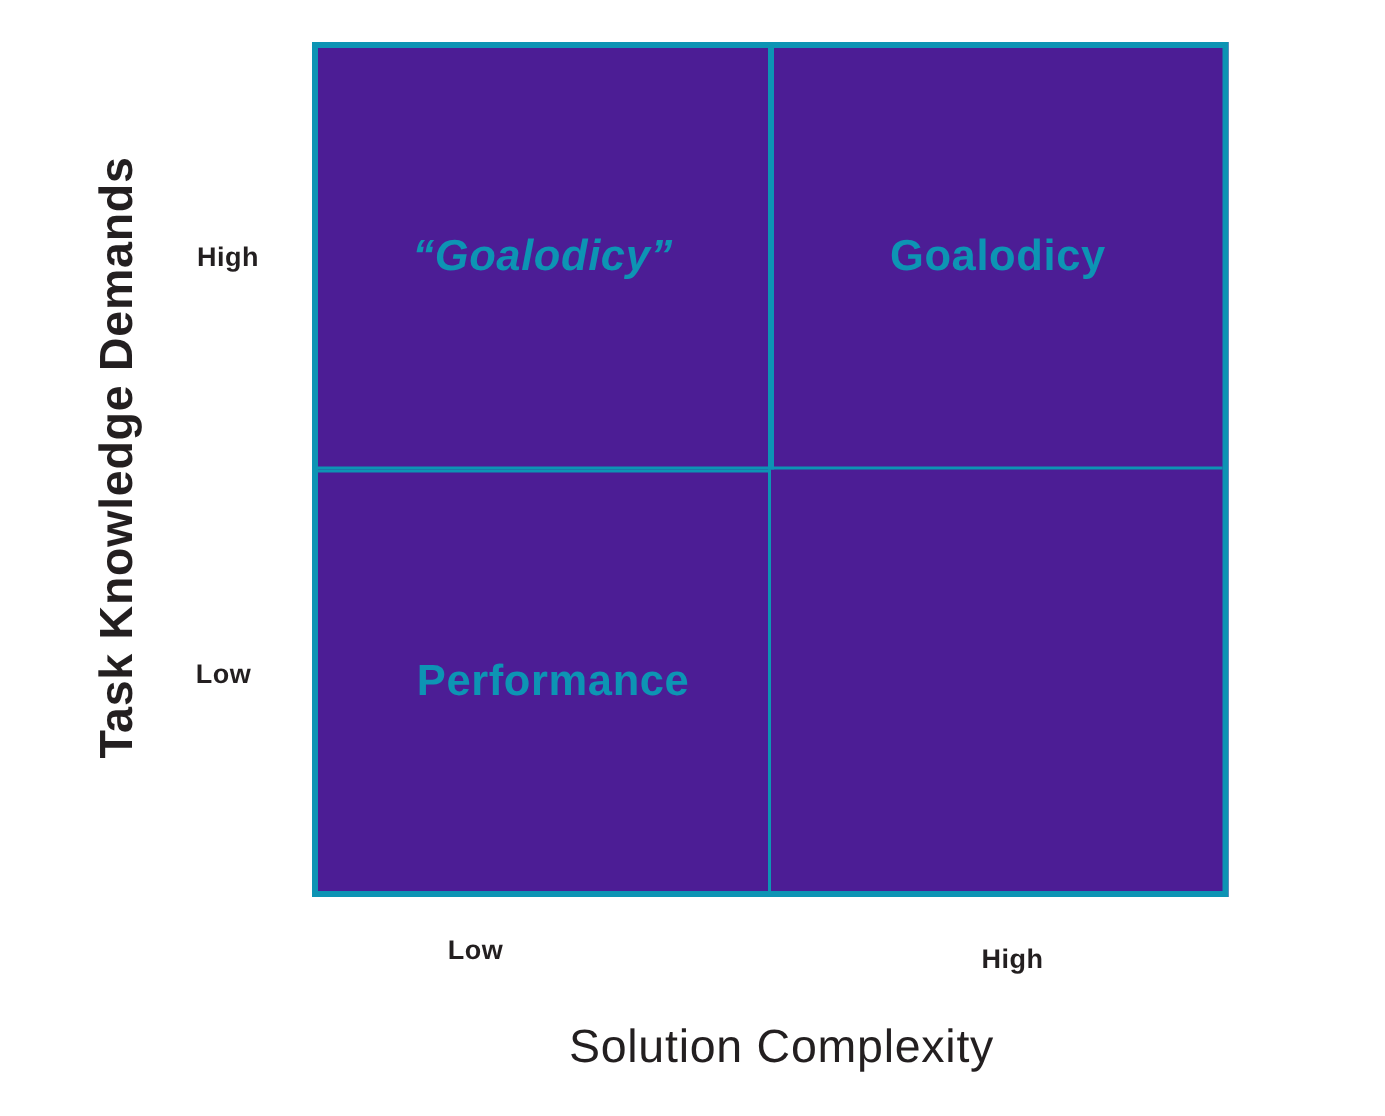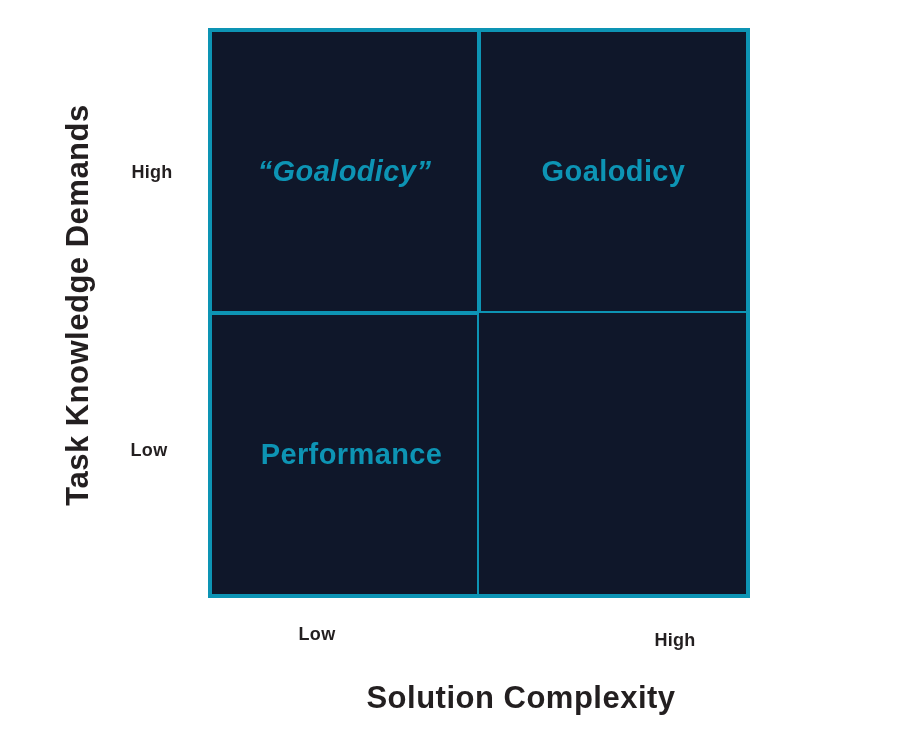--- a/index.html
+++ b/index.html
@@ -11,27 +11,27 @@
     position:relative;
     width:923px;height:744px;
     background:#ffffff;
     font-family:"Liberation Sans", sans-serif;
     color:var(--ink);
     overflow:hidden;
   }
   
   .matrix{
     position:absolute;left:208px;top:28px;
-    width:542px;height:570px;
+    width:611px;height:570px;
     box-sizing:border-box;
     border:4px solid var(--teal);
     display:grid;
     grid-template-columns:1fr 1fr;
     grid-template-rows:1fr 1fr;
-    background:#0f172a;
+    background:#4c1d95;
   }
   .cell{
     display:flex;align-items:center;justify-content:center;
     box-sizing:border-box;
   }
   .cell.tl{border-right:2px solid var(--teal);border-bottom:2px solid var(--teal);}
   .cell.tr{border-left:2px solid var(--teal);border-bottom:2px solid var(--teal);}
   .cell.bl{border-right:2px solid var(--teal);border-top:2px solid var(--teal);padding-left:14px;}
   .cell.br{border-left:2px solid var(--teal);border-top:2px solid var(--teal);}
   .q-label{
@@ -47,21 +47,21 @@
     position:absolute;left:78px;top:305px;
     transform:translate(-50%,-50%) rotate(-90deg);
     transform-origin:center;
     white-space:nowrap;
     font-size:31px;font-weight:600;letter-spacing:0.5px;
   }
   .x-axis-title{
     position:absolute;left:521px;top:698px;
     transform:translate(-50%,-50%);
     white-space:nowrap;
-    font-size:31px;font-weight:700;letter-spacing:0.5px;
+    font-size:31px;font-weight:400;letter-spacing:0.5px;
   }
   .tick{
     position:absolute;
     transform:translate(-50%,-50%);
     font-size:18px;font-weight:600;letter-spacing:0.3px;
     white-space:nowrap;
   }
   .y-tick-high{left:152px;top:172px;}
   .y-tick-low{left:149px;top:450px;}
   .x-tick-low{left:317px;top:634px;}

